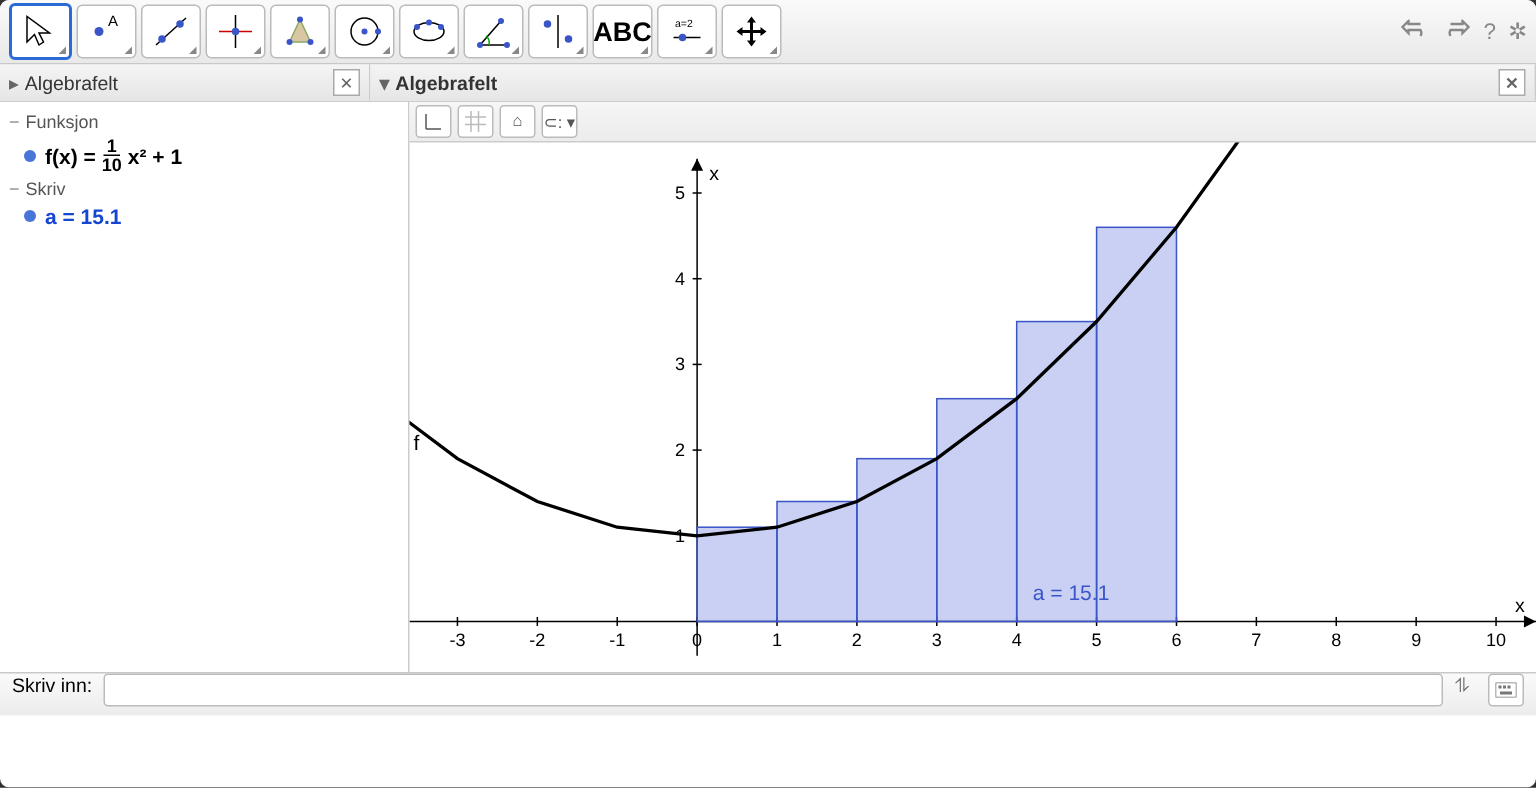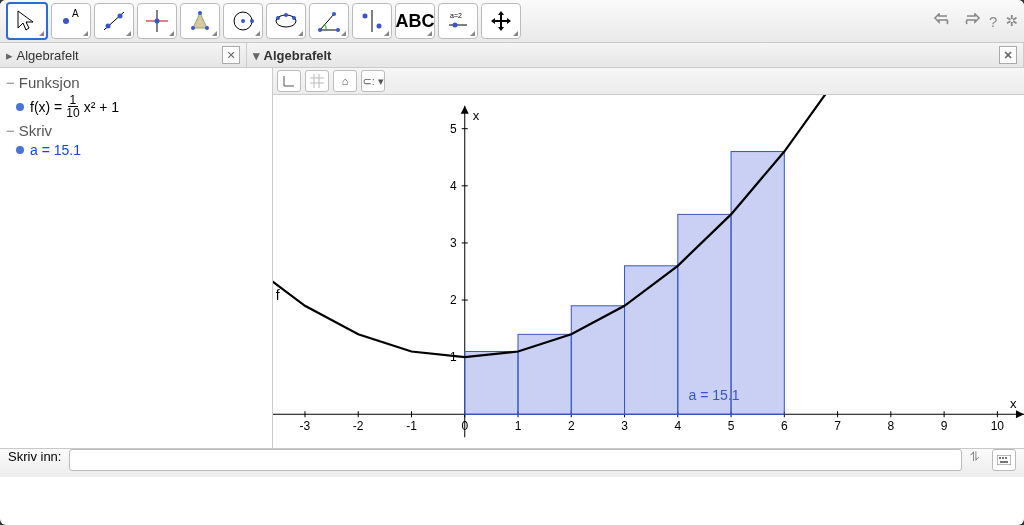--- a/index.html
+++ b/index.html
@@ -19,23 +19,23 @@
 .toolbar-right{margin-left:auto;display:flex;gap:8px;align-items:center;}
 .rbtn{color:#888;cursor:pointer;}
 .viewsrow{display:flex;height:24px;border-bottom:1px solid #ccc;}
 .viewtab{display:flex;align-items:center;padding:0 6px;border-right:1px solid #ccc;background:linear-gradient(#f4f4f4,#e6e6e6);color:#333;font-size:13px;position:relative;}
 .viewtab .tri{margin-right:4px;color:#666;}
 .viewtab.left{width:234px;}
 .viewtab.right{flex:1;font-weight:bold;}
 .closex{width:16px;height:16px;border:1px solid #aaa;background:#fff;display:flex;align-items:center;justify-content:center;font-size:11px;color:#666;margin-left:auto;cursor:pointer;}
 .body{display:flex;height:380px;}
 .algebra{width:260px;border-right:1px solid #ccc;background:#fff;padding:4px 6px;}
-.sect{color:#555;font-size:15px;margin:2px 0;}
+.sect{color:#555;font-size:12px;margin:2px 0;}
 .sect .dash{color:#888;margin-right:4px;}
-.item{display:flex;align-items:center;margin:3px 0 3px 10px;font-size:14px;font-weight:normal;color:#000;text-align:center;}
+.item{display:flex;align-items:center;margin:3px 0 3px 10px;font-size:14px;font-weight:bold;color:#000;text-align:center;}
 .item.blue{color:#1446d2;}
 .bullet{width:8px;height:8px;border-radius:50%;background:#4975d8;margin-right:6px;flex:none;}
 .frac{display:inline-flex;flex-direction:column;align-items:center;font-size:12px;margin:0 4px;line-height:1;}
 .frac .num{border-bottom:1px solid #000;padding:0 2px;}
 .grapharea{flex:1;display:flex;flex-direction:column;}
 .graphtools{height:26px;border-bottom:1px solid #ccc;background:linear-gradient(#f6f6f6,#ececec);display:flex;align-items:center;padding:0 4px;gap:4px;}
 .gtbtn{height:20px;min-width:22px;border:1px solid #bbb;border-radius:3px;background:#fff;display:flex;align-items:center;justify-content:center;font-size:11px;color:#555;cursor:pointer;}
 .plot{flex:1;position:relative;}
 .plot svg{width:100%;height:100%;}
 .inputbar{height:28px;border-top:1px solid #c8c8c8;background:linear-gradient(#fafafa,#ececec);display:flex;align-items:flex-start;padding:0 8px;gap:8px;}

